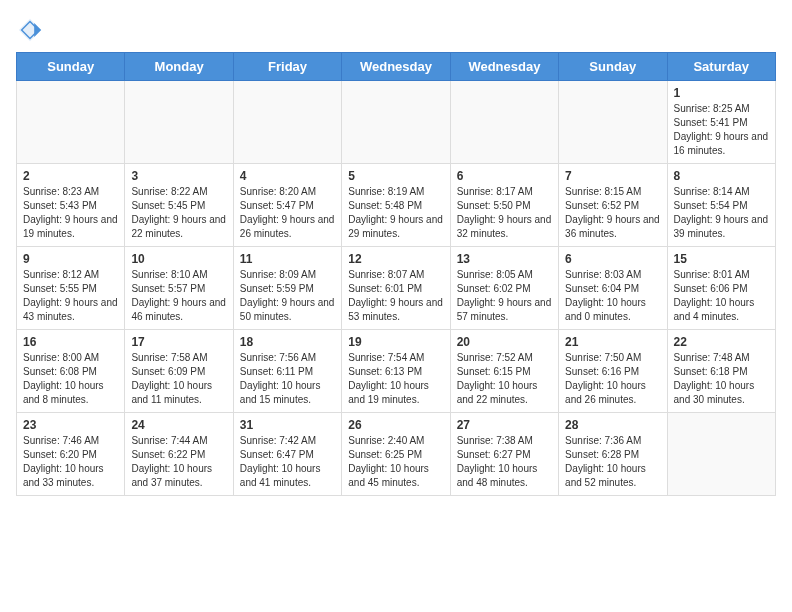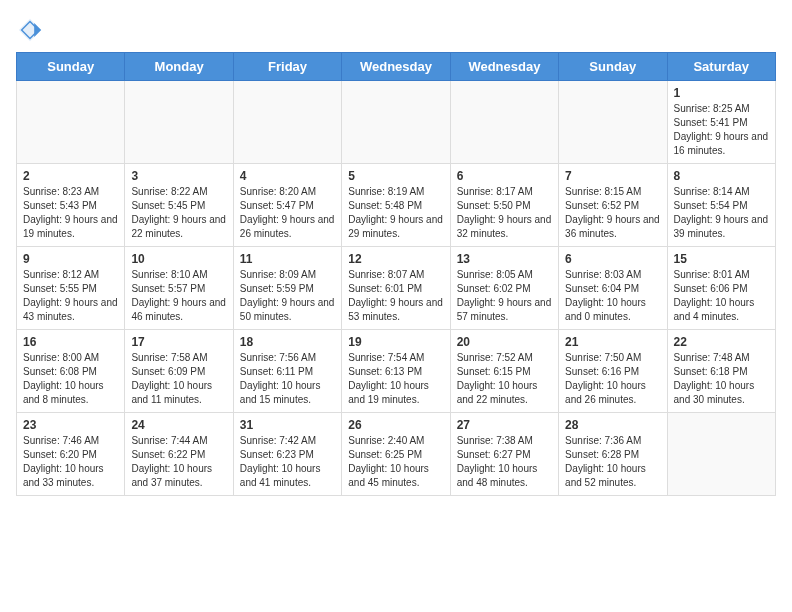--- a/index.html
+++ b/index.html
@@ -281,21 +281,21 @@
         </td>
         <td>
           <span class="day-num">24</span>
           <div class="day-info">Sunrise: 7:44 AM
 Sunset: 6:22 PM
 Daylight: 10 hours and 37 minutes.</div>
         </td>
         <td>
           <span class="day-num">31</span>
           <div class="day-info">Sunrise: 7:42 AM
-Sunset: 6:23 PM
+Sunset: 6:47 PM
 Daylight: 10 hours and 41 minutes.</div>
         </td>
         <td>
           <span class="day-num">26</span>
           <div class="day-info">Sunrise: 2:40 AM
 Sunset: 6:25 PM
 Daylight: 10 hours and 45 minutes.</div>
         </td>
         <td>
           <span class="day-num">27</span>

